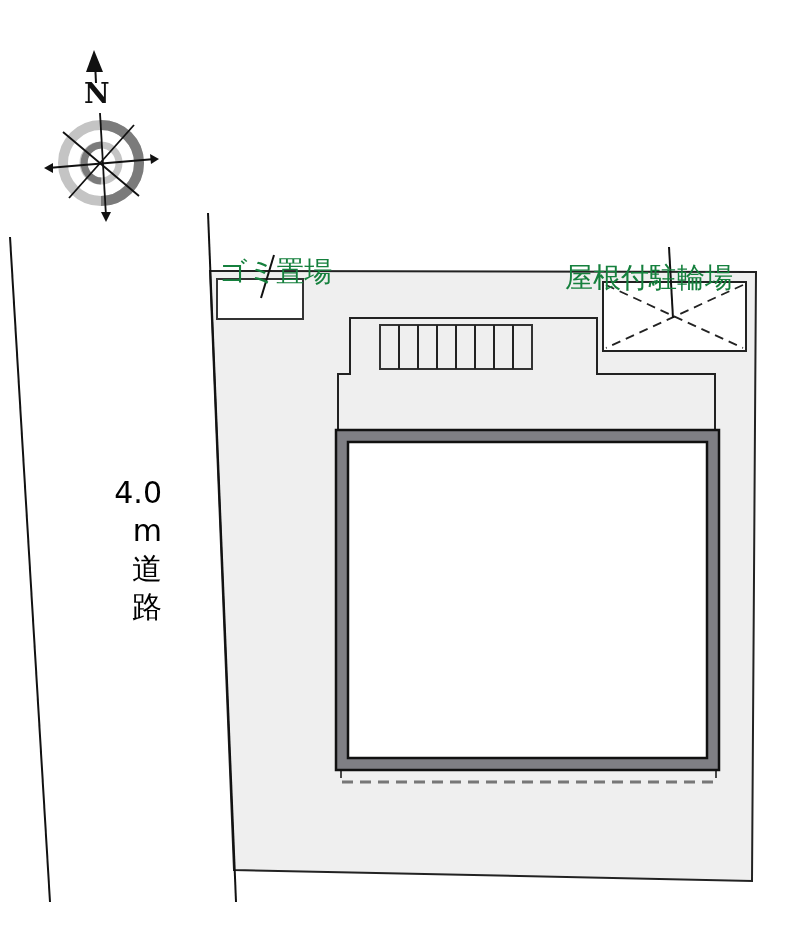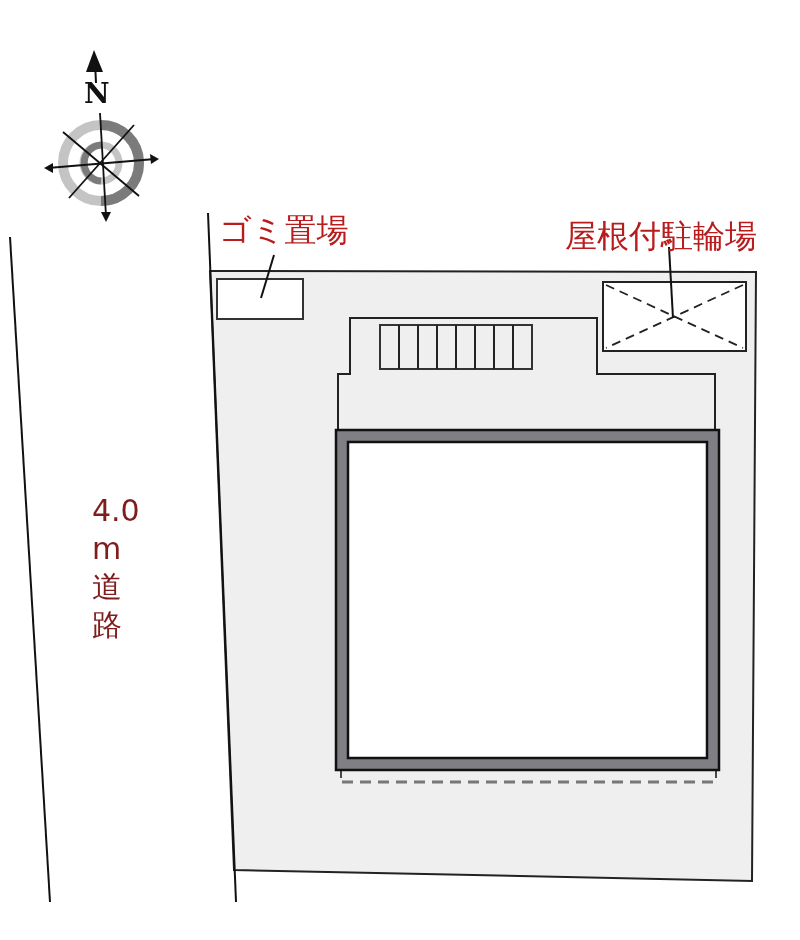--- a/index.html
+++ b/index.html
@@ -1,21 +1,21 @@
 <!DOCTYPE html>
 <html><head>
   <meta charset="utf-8">
   <style>
     html, body { margin: 0; padding: 0; background: #ffffff; }
     body { width: 800px; height: 940px; position: relative; overflow: hidden;
            font-family: "DejaVu Sans", "Liberation Sans", sans-serif; }
     #map { position: absolute; left: 0; top: 0; width: 800px; height: 940px; }
-    .label { position: absolute; color: #b91c1c; font-size: 32px; line-height: 1; white-space: nowrap; }
-    .road-label { position: absolute; left: 92px; top: 492px; width: 70px; text-align: left;
-                  color: #7f1d1d; font-size: 30px; line-height: 38px; }
+    .label { position: absolute; color: #15803d; font-size: 28px; line-height: 1; white-space: nowrap; margin-top: 44px; }
+    .road-label { position: absolute; left: 92px; top: 474px; width: 70px; text-align: right;
+                  color: #000000; font-size: 30px; line-height: 38px; }
     .road-label span { display: block; }
     .north-letter { position: absolute; left: 84px; top: 80px; font-family: "DejaVu Serif", "Liberation Serif", serif;
                     font-weight: bold; font-size: 28px; color: #111; line-height: 1; }
   </style>
 </head>
 <body>
 
 <svg id="map" viewBox="0 0 800 940" xmlns="http://www.w3.org/2000/svg">
 
   <line x1="10" y1="237" x2="50" y2="902" stroke="#111" stroke-width="2"></line>

